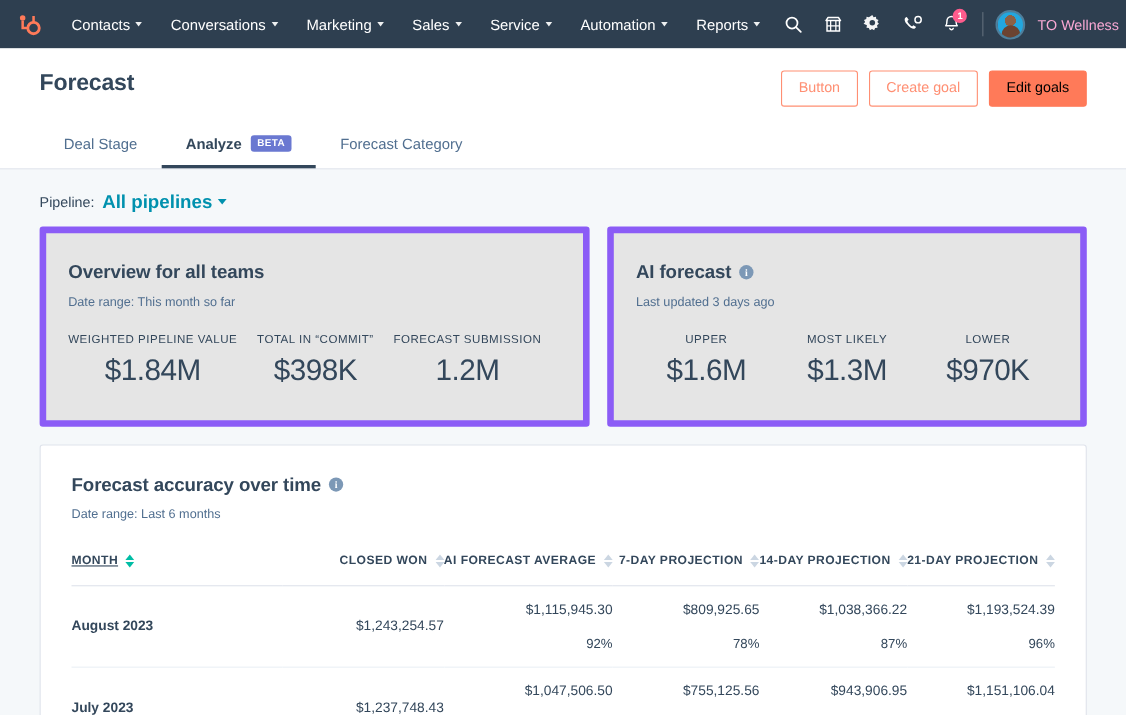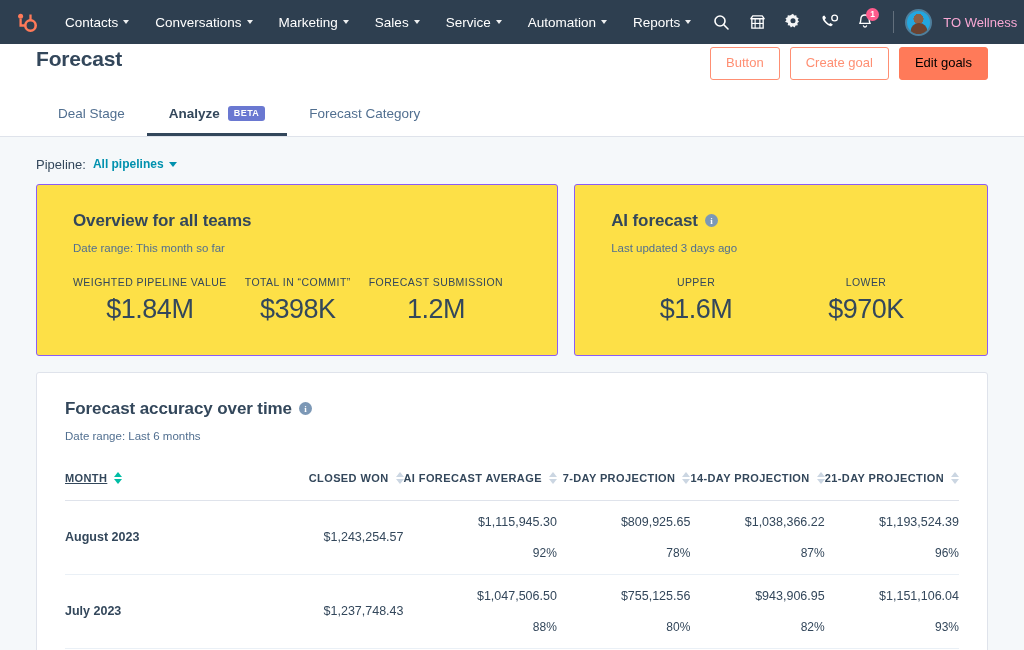--- a/index.html
+++ b/index.html
@@ -52,21 +52,21 @@
     width: 17px; height: 13px; transform: translateX(-50%);
     background: #6b4331; border-radius: 9px 9px 0 0;
   }
   .account-name {
     color: #f9a8d4; font-size: 13px; font-weight: 400; margin-left: 9px;
     display: flex; align-items: center; gap: 6px; cursor: pointer; white-space: nowrap;
   }
 
   
   .page-header { background: #ffffff; padding: 0 36px; border-bottom: 1px solid #dfe3eb; }
-  .page-header-top { display: flex; align-items: flex-start; padding-top: 3px; }
+  .page-header-top { display: flex; align-items: flex-start; padding-top: 20px; }
   .page-title { font-size: 21px; font-weight: 700; color: #33475b; letter-spacing: -0.2px; }
   .header-actions { margin-left: auto; display: flex; gap: 10px; }
   .btn {
     font-family: "Liberation Sans", sans-serif;
     font-size: 13px; font-weight: 500; padding: 7px 15px;
     border-radius: 3px; cursor: pointer; white-space: nowrap; line-height: 1.3;
   }
   .btn-secondary { background: #fff; color: #ff8f73; border: 1px solid #ff8f73; }
   .btn-primary { background: #ff7a59; color: #000000; border: 1px solid #ff7a59; }
 
@@ -80,30 +80,30 @@
   .beta-badge {
     background: #6a78d1; color: #fff; font-size: 9px; font-weight: 700;
     letter-spacing: .4px; padding: 3px 6px; border-radius: 3px; line-height: 1;
   }
 
   
   .content { padding: 0 36px; }
   .filter-bar { display: flex; align-items: center; gap: 7px; padding: 20px 0 12px; }
   .filter-label { font-size: 13px; color: #33475b; }
   .filter-value {
-    font-size: 12px; font-weight: 700; color: #0091ae;
+    font-size: 17px; font-weight: 700; color: #0091ae;
     display: flex; align-items: center; gap: 5px; cursor: pointer;
   }
   .caret-teal { width: 0; height: 0; border-left: 4px solid transparent;
     border-right: 4px solid transparent; border-top: 5px solid #0091ae; }
 
   .card-row { display: flex; gap: 16px; }
   .card {
-    background: #fde047; border: 1px solid #8b5cf6; border-radius: 3px;
-    flex: 1 1 0; padding: 26px 36px 30px;
+    background: #e5e5e5; border: 6px solid #8b5cf6; border-radius: 3px;
+    flex: 1 1 0; padding: 26px 20px 30px;
   }
   .card-title {
     font-size: 17px; font-weight: 700; color: #33475b;
     display: flex; align-items: center; gap: 7px; letter-spacing: -0.1px;
   }
   .info-icon {
     width: 13px; height: 13px; border-radius: 50%; background: #7c98b6;
     color: #fff; font-size: 9px; font-weight: 700; font-style: normal;
     display: inline-flex; align-items: center; justify-content: center;
     font-family: "Liberation Serif", serif; cursor: pointer; flex: 0 0 auto;
@@ -309,20 +309,24 @@
         <span>AI forecast</span>
         <i class="info-icon">i</i>
       </div>
       <div class="card-subtitle">Last updated 3 days ago</div>
       <div class="metrics">
         <div class="metric metric-ai">
           <div class="metric-label">UPPER</div>
           <div class="metric-value">$1.6M</div>
         </div>
         <div class="metric metric-ai">
+          <div class="metric-label">MOST LIKELY</div>
+          <div class="metric-value">$1.3M</div>
+        </div>
+        <div class="metric metric-ai">
           <div class="metric-label">LOWER</div>
           <div class="metric-value">$970K</div>
         </div>
       </div>
     </div>
   </div>
 
   <div class="table-card">
     <div class="card-title">
       <span>Forecast accuracy over time</span>

